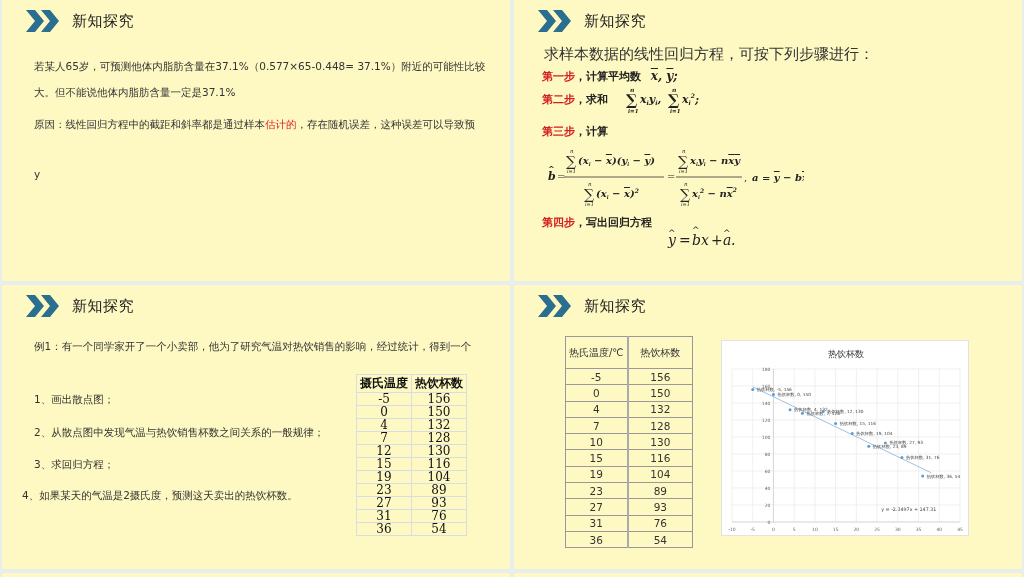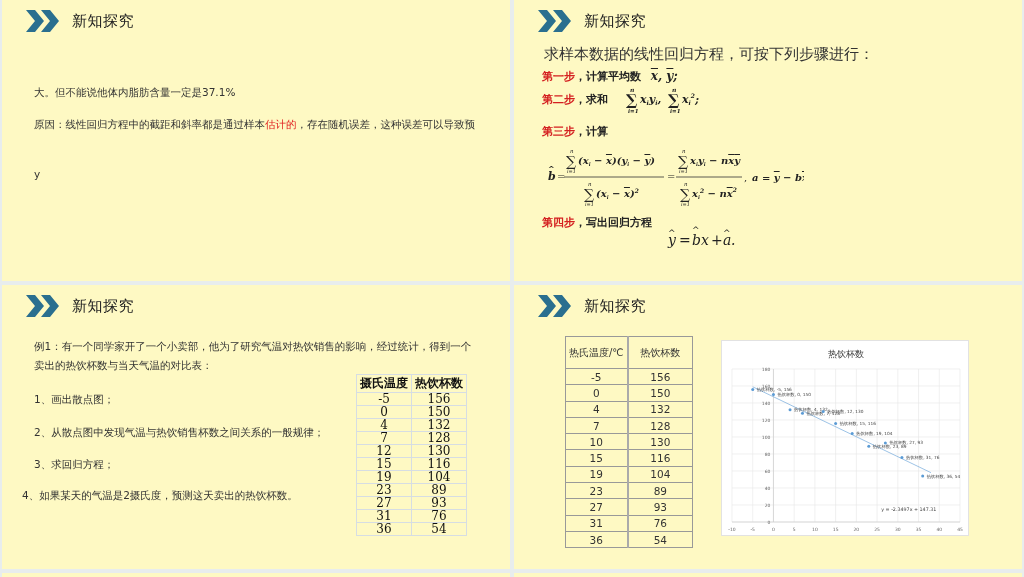--- a/index.html
+++ b/index.html
@@ -47,20 +47,21 @@
 <body>
 
 <div class="panel p1">
   <div class="header">
     <svg class="chev" viewBox="0 0 36 22">
       <polygon points="0,0 9,0 18,11 9,22 0,22 9,11" fill="#2a6f8f"></polygon>
       <polygon points="15,0 24,0 33,11 24,22 15,22 24,11" fill="#2a6f8f"></polygon>
     </svg>
     <span class="header-title">新知探究</span>
   </div>
+  <div class="txt" style="left:32px; top:58px;">若某人65岁，可预测他体内脂肪含量在37.1%（0.577×65-0.448= 37.1%）附近的可能性比较</div>
   <div class="txt" style="left:32px; top:84px;">大。但不能说他体内脂肪含量一定是37.1%</div>
   <div class="txt" style="left:32px; top:116px; white-space:nowrap;">
     <span>原因：线性回归方程中的截距和斜率都是通过样本</span><span class="red">估计的</span><span>，存在随机误差，这种误差可以导致预</span>
   </div>
   <div class="txt" style="left:32px; top:166px;">y</div>
 </div>
 
 <div class="panel p2">
   <div class="header">
     <svg class="chev" viewBox="0 0 36 22">
@@ -150,21 +151,20 @@
 
 <div class="panel p3">
   <div class="header">
     <svg class="chev" viewBox="0 0 36 22">
       <polygon points="0,0 9,0 18,11 9,22 0,22 9,11" fill="#2a6f8f"></polygon>
       <polygon points="15,0 24,0 33,11 24,22 15,22 24,11" fill="#2a6f8f"></polygon>
     </svg>
     <span class="header-title">新知探究</span>
   </div>
   <div class="txt" style="left:32px; top:53px; white-space:nowrap;">例1：有一个同学家开了一个小卖部，他为了研究气温对热饮销售的影响，经过统计，得到一个</div>
-  <div class="txt" style="left:32px; top:72px;">卖出的热饮杯数与当天气温的对比表：</div>
   <div class="txt" style="left:32px; top:106px;">1、画出散点图；</div>
   <div class="txt" style="left:32px; top:139px;">2、从散点图中发现气温与热饮销售杯数之间关系的一般规律；</div>
   <div class="txt" style="left:32px; top:171px;">3、求回归方程；</div>
   <div class="txt" style="left:20px; top:202px;text-align:right;">4、如果某天的气温是2摄氏度，预测这天卖出的热饮杯数。</div>
 
   <table class="tbl3">
     <thead>
       <tr>
         <th>摄氏温度</th>
         <th>热饮杯数</th>

